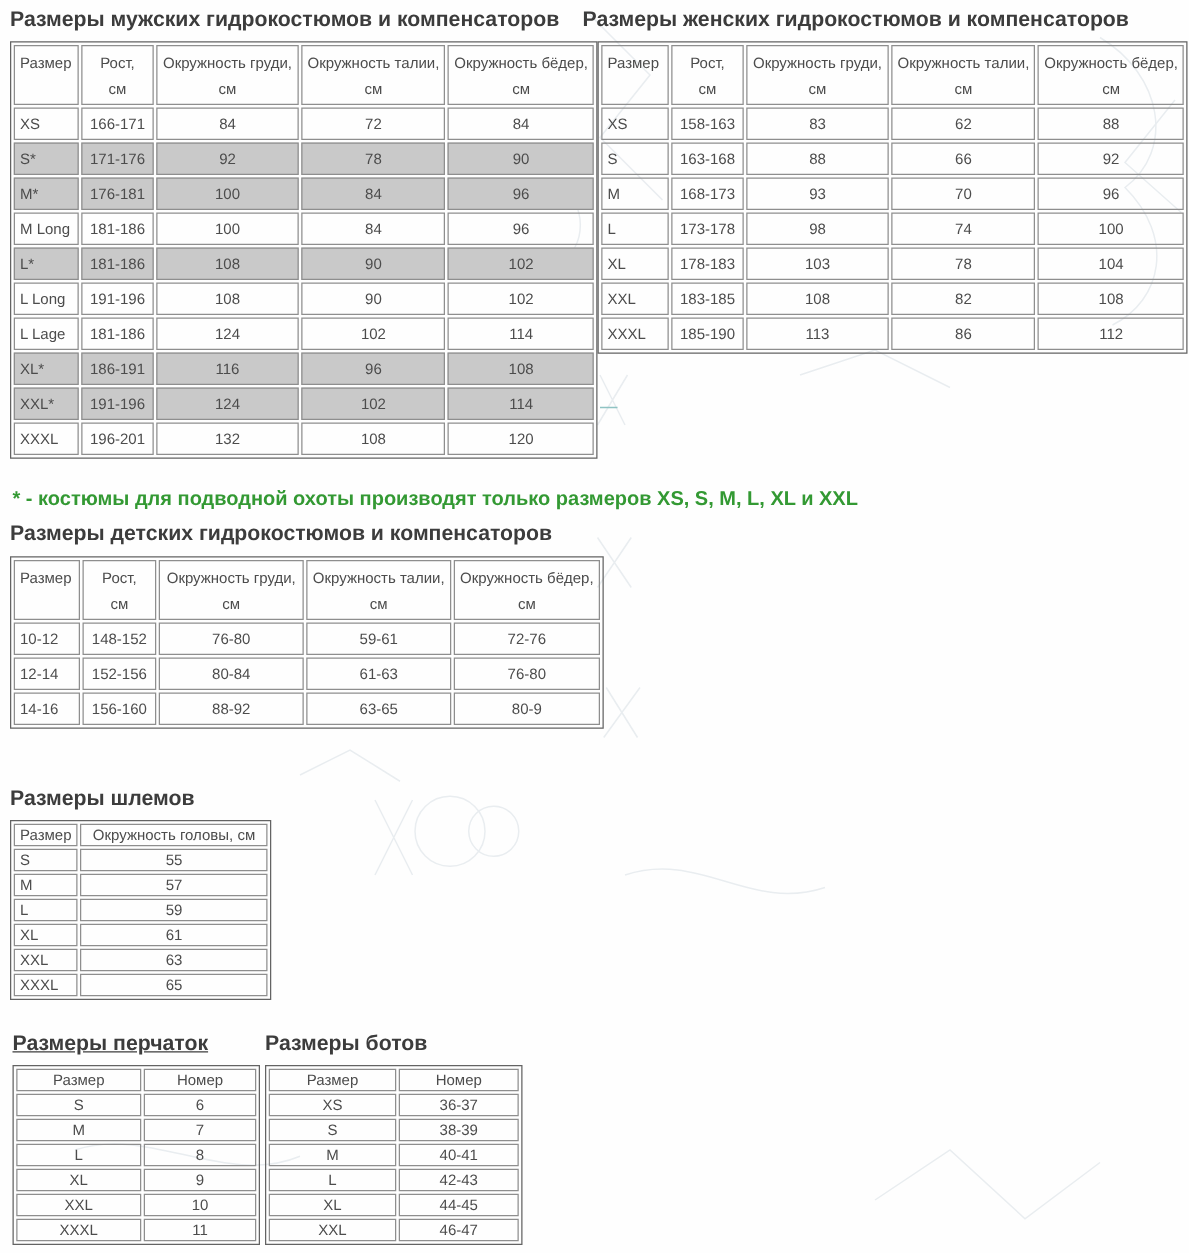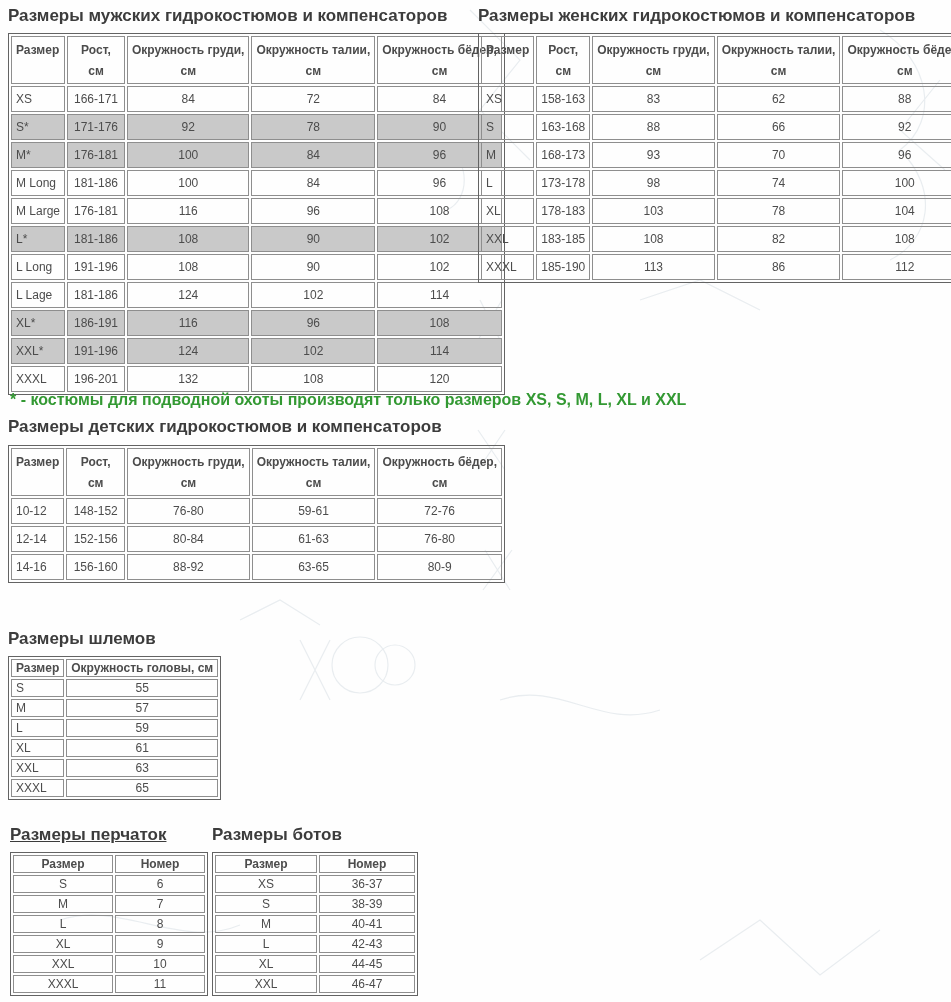--- a/index.html
+++ b/index.html
@@ -39,21 +39,21 @@
     border: 1px solid #8e8e8e;
     font-size: 12px;
     font-weight: normal;
     color: #4c4c4c;
     background: transparent;
     padding: 0 4px;
     overflow: hidden;
     white-space: nowrap;
     text-align: center;
   }
-  table.sz th { vertical-align: top; padding-top: 3px; line-height: 21px; font-weight: bold; }
+  table.sz th { vertical-align: top; padding-top: 3px; line-height: 21px; }
   table.sz td { vertical-align: middle; }
   table.big th { height: 48px; }
   table.big td { height: 26px; }
   table.small th { height: 18px; padding-top: 1px; line-height: 15px; }
   table.small td { height: 18px; }
   table.left-first th:first-child,
   table.left-first td:first-child { text-align: left; }
   tr.hl td { background: #c9c9c9; }
   .footnote {
     position: absolute;
@@ -141,27 +141,20 @@
           <td>84</td>
           <td>96</td>
         </tr>
         <tr>
           <td>M Long</td>
           <td>181-186</td>
           <td>100</td>
           <td>84</td>
           <td>96</td>
         </tr>
-        <tr>
-          <td>M Large</td>
-          <td>176-181</td>
-          <td>116</td>
-          <td>96</td>
-          <td>108</td>
-        </tr>
         <tr class="hl">
           <td>L*</td>
           <td>181-186</td>
           <td>108</td>
           <td>90</td>
           <td>102</td>
         </tr>
         <tr>
           <td>L Long</td>
           <td>191-196</td>
@@ -193,21 +186,21 @@
         <tr>
           <td>XXXL</td>
           <td>196-201</td>
           <td>132</td>
           <td>108</td>
           <td>120</td>
         </tr>
       </tbody>
     </table>
 
-  <h2 class="title" style="left:478px; top:6px;">Размеры женских гидрокостюмов и компенсаторов</h2>
+  <h2 class="title" style="left:466px; top:6px;">Размеры женских гидрокостюмов и компенсаторов</h2>
   <table class="sz big left-first" style="left:478px; top:33px;">
       <colgroup>
         <col style="width: 54px;">
         <col style="width: 58px;">
         <col style="width: 114px;">
         <col style="width: 114px;">
         <col style="width: 114px;">
       </colgroup>
       <thead>
         <tr>

